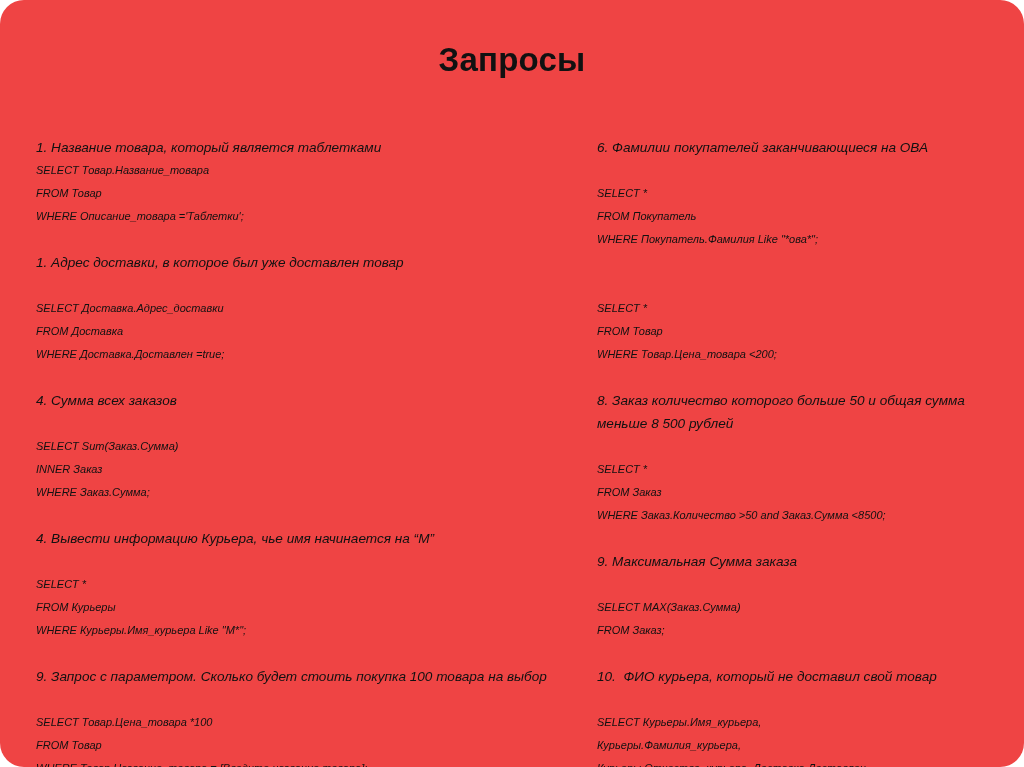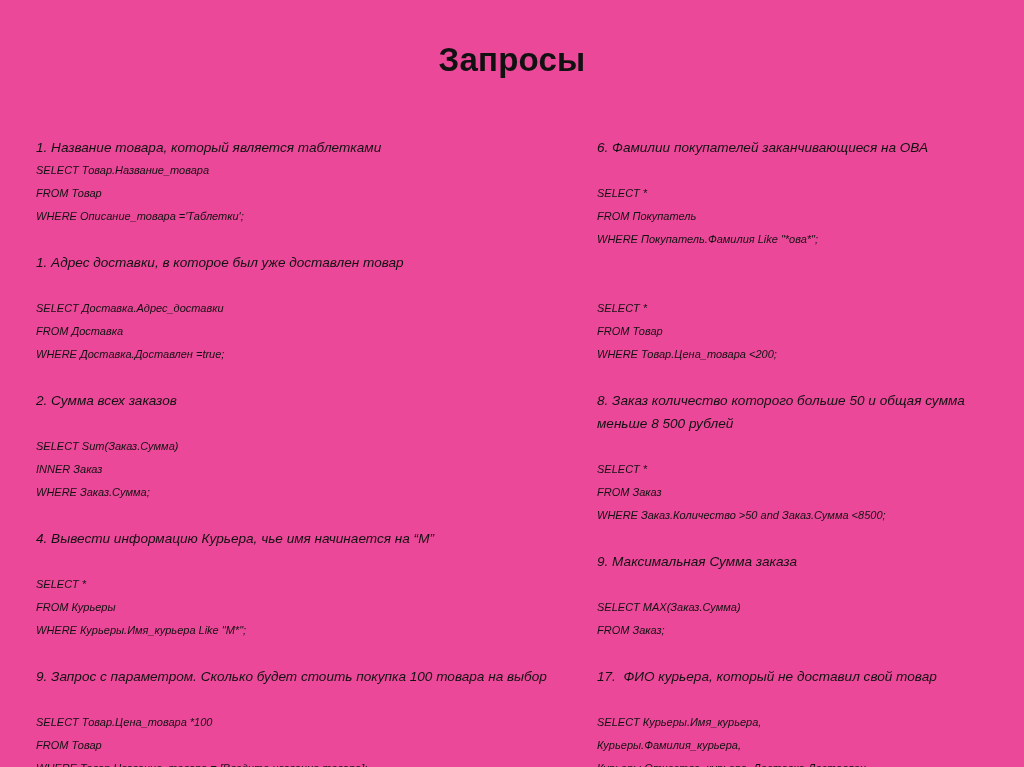--- a/index.html
+++ b/index.html
@@ -13,21 +13,22 @@
     position: relative;
     overflow: hidden;
     font-family: "Liberation Sans", sans-serif;
     color: #000000;
     -webkit-font-smoothing: antialiased;
   }
 
   #slide {
     position: absolute;
     inset: 0;
-    background: #ec4899;
+    background: #ef4444;
+    border-radius: 24px;
   }
 
   #slide-title {
     position: absolute;
     left: 0;
     top: 40px;
     width: 1024px;
     text-align: center;
     font-size: 33px;
     font-weight: 700;
@@ -93,21 +94,21 @@
 
     <div class="query-block">
       <p class="query-heading">1. Адрес доставки, в которое был уже доставлен товар</p>
       <div class="gap"></div>
       <p class="query-sql">SELECT Доставка.Адрес_доставки
 FROM Доставка
 WHERE Доставка.Доставлен =true;</p>
     </div>
 
     <div class="query-block">
-      <p class="query-heading">2. Сумма всех заказов</p>
+      <p class="query-heading">4. Сумма всех заказов</p>
       <div class="gap"></div>
       <p class="query-sql">SELECT Sum(Заказ.Сумма)
 INNER Заказ
 WHERE Заказ.Сумма;</p>
     </div>
 
     <div class="query-block">
       <p class="query-heading">4. Вывести информацию Курьера, чье имя начинается на “М”</p>
       <div class="gap"></div>
       <p class="query-sql">SELECT *
@@ -151,21 +152,21 @@
     </div>
 
     <div class="query-block">
       <p class="query-heading">9. Максимальная Сумма заказа</p>
       <div class="gap"></div>
       <p class="query-sql">SELECT MAX(Заказ.Сумма)
 FROM Заказ;</p>
     </div>
 
     <div class="query-block">
-      <p class="query-heading">17.  ФИО курьера, который не доставил свой товар</p>
+      <p class="query-heading">10.  ФИО курьера, который не доставил свой товар</p>
       <div class="gap"></div>
       <p class="query-sql">SELECT Курьеры.Имя_курьера,
 Курьеры.Фамилия_курьера,
 Курьеры.Отчество_курьера, Доставка.Доставлен
 FROM Курьеры INNER JOIN Доставка ON
 Курьеры.ID_курьера = Доставка.ID_курьера
 WHERE Доставка.Доставлен =false;</p>
     </div>
 
   </div>

